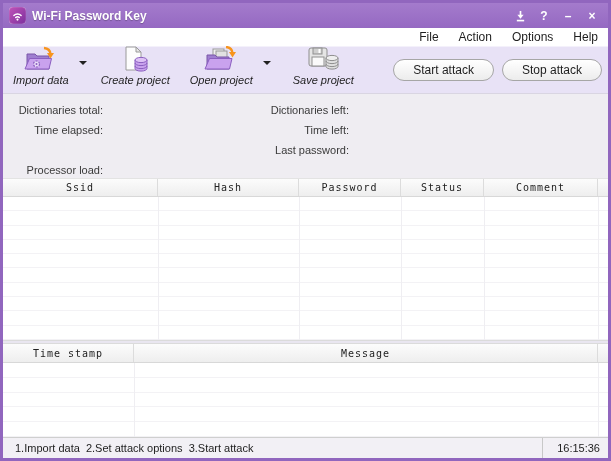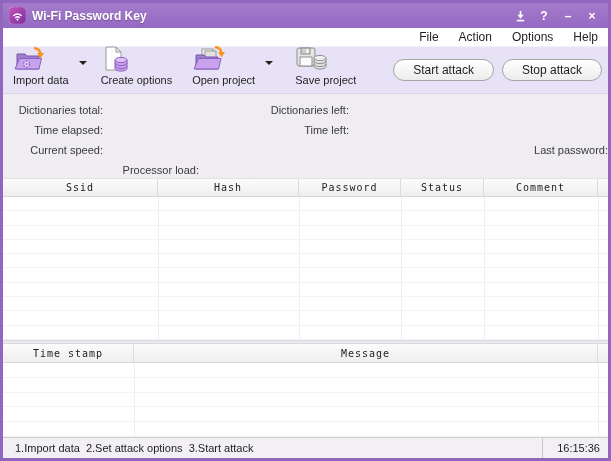--- a/index.html
+++ b/index.html
@@ -38,22 +38,22 @@
     padding-left:8px; flex:0 0 auto;justify-content:flex-end;
   }
   .menu-item { font-size:12px; color:#1E1E1E; padding:1px 10px; }
 
   
   .toolbar {
     height:47px; background:#E8E2F6; border-top:1px solid #F4F1FB;
     display:flex; align-items:center; padding:0 6px; flex:0 0 auto;
   }
   .tool-btn {
-    display:flex; flex-direction:column; justify-content:center;
-    padding:2px 4px 11px 4px; margin-right:2px;
+    display:flex; flex-direction:column; align-items:center; justify-content:center;
+    padding:2px 4px 11px 4px; margin-right:2px;font-style:italic;
   }
   .tool-btn .ico { height:27px; display:flex; align-items:flex-end; }
   .tool-btn .lbl { font-size:11px; color:#1E1E1E; margin-top:1px; white-space:nowrap; }
   .caret {
     width:0; height:0; border-left:4px solid transparent; border-right:4px solid transparent;
     border-top:4px solid #222; margin:0 10px 14px 4px; align-self:center;
   }
   .pill-btn {
     height:22px; padding:0 19px; margin-left:8px;
     border:1px solid #A6A6A6; border-radius:11px;
@@ -157,21 +157,21 @@
     <div class="tool-btn">
       <span class="ico">
         <svg width="28" height="27" viewBox="0 0 28 27">
           <path d="M5 1 h10 l5 5 v18 H5 Z" fill="#FDFDFD" stroke="#9A9A9A" stroke-width="1"></path>
           <path d="M15 1 l5 5 h-5 Z" fill="#E6E6E6" stroke="#9A9A9A" stroke-width="1"></path>
           <path d="M14 14 v8.5 a6 2.6 0 0 0 12 0 V14" fill="#C9A2EE" stroke="#8B5FC0" stroke-width="1"></path>
           <ellipse cx="20" cy="14" rx="6" ry="2.6" fill="#DEC2F6" stroke="#8B5FC0" stroke-width="1"></ellipse>
           <path d="M14 17 a6 2.6 0 0 0 12 0 M14 20 a6 2.6 0 0 0 12 0" fill="none" stroke="#8B5FC0" stroke-width="1"></path>
         </svg>
       </span>
-      <span class="lbl">Create options</span>
+      <span class="lbl">Create project</span>
     </div>
 
     <div class="tool-btn" style="margin-left:10px">
       <span class="ico">
         <svg width="36" height="27" viewBox="0 0 36 27">
           <rect x="10" y="3" width="11" height="9" fill="#EFEFEF" stroke="#999999" stroke-width="1"></rect>
           <rect x="13" y="5" width="11" height="8" fill="#E2E2E2" stroke="#999999" stroke-width="1"></rect>
           <path d="M4 9 h8 l2 2 h12 v12 H4 Z" fill="#9F7FD0" stroke="#7B56A8" stroke-width="1"></path>
           <path d="M2 23 L6.5 12.5 H29 L26.5 23 Z" fill="#C9A2EE" stroke="#8B5FC0" stroke-width="1"></path>
           <path d="M23 1 q6 0.5 6.5 6" stroke="#F7941D" stroke-width="2.4" fill="none"></path>
@@ -206,21 +206,20 @@
     <span class="stat-label">Dictionaries total:</span>
     <span class="stat-value"></span>
     <span class="stat-label">Dictionaries left:</span>
     <span class="stat-value"></span>
 
     <span class="stat-label">Time elapsed:</span>
     <span class="stat-value"></span>
     <span class="stat-label">Time left:</span>
     <span class="stat-value"></span>
 
-    <span class="stat-label">Current speed:</span>
     <span class="stat-value"></span>
     <span class="stat-value"></span>
 
     <span class="stat-label">Last password:</span>
     <span class="stat-value"></span>
     <span class="stat-label">Processor load:</span>
     <span class="stat-value"></span>
   </div>
 
   <div class="grid-header">

